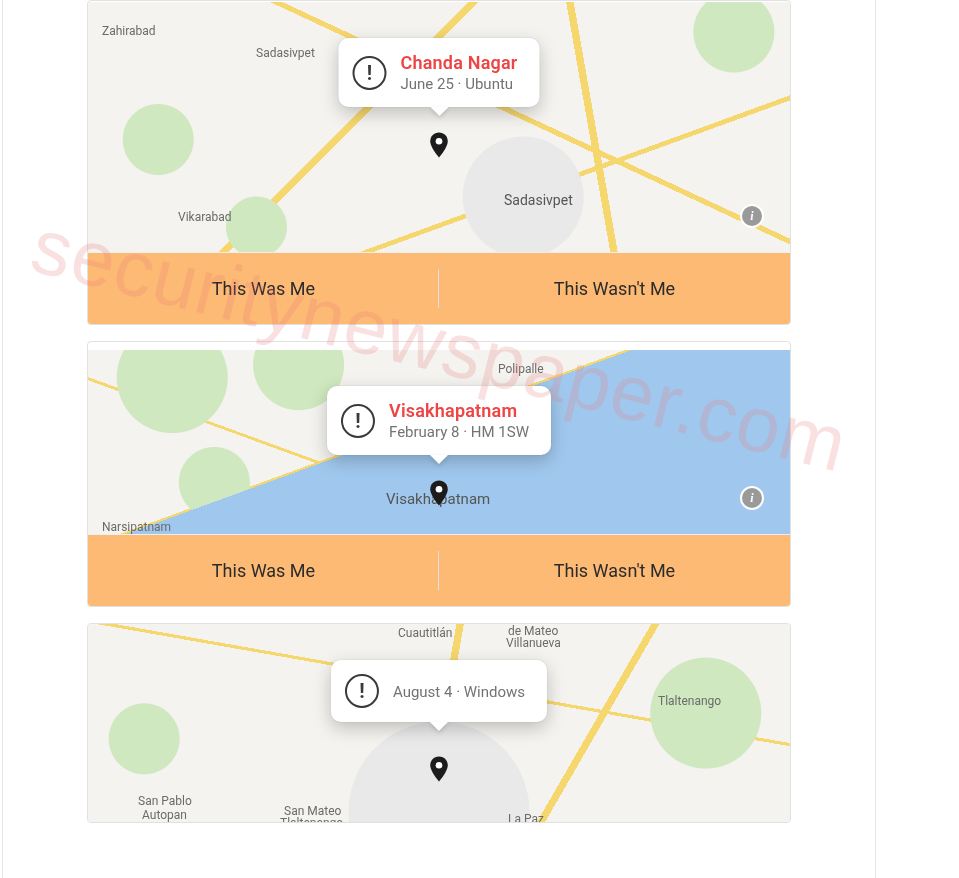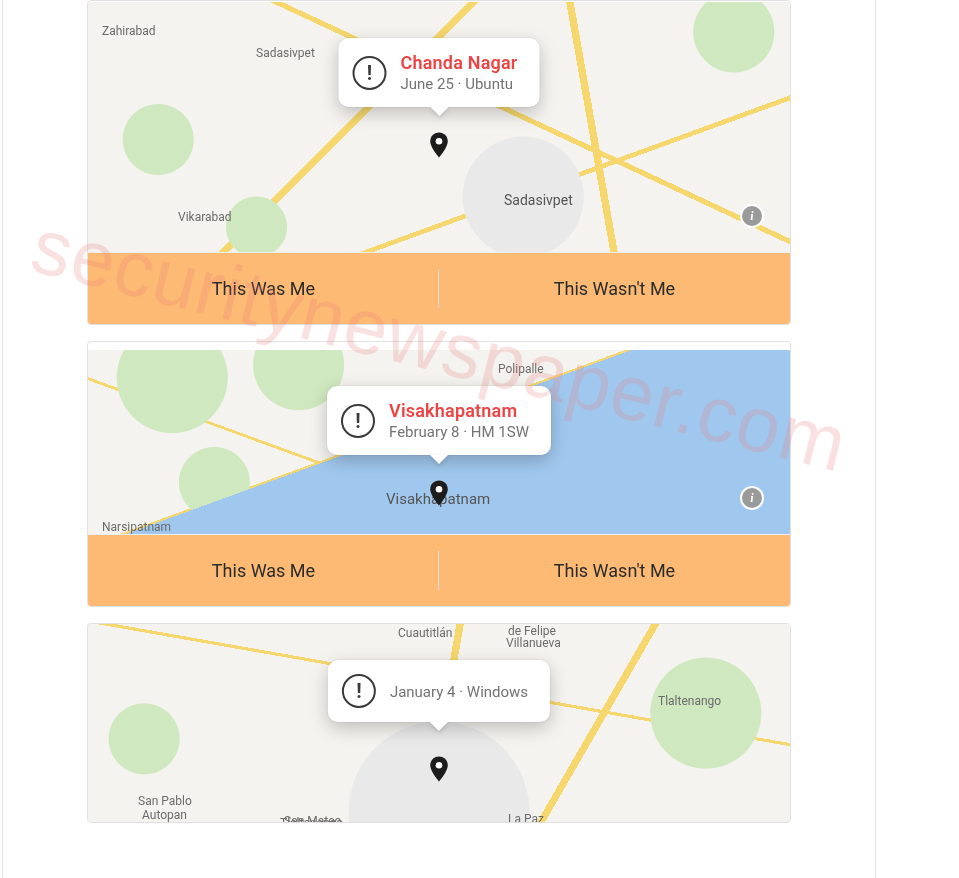--- a/index.html
+++ b/index.html
@@ -256,35 +256,35 @@
       <div class="button-row">
         <div class="btn">This Was Me</div>
         <div class="btn">This Wasn't Me</div>
       </div>
     </div>
 
     <div class="card card3">
       <div class="map-area">
         <div class="map-bg map3"></div>
         <span class="ml" style="left:310px;top:2px">Cuautitlán</span>
-        <span class="ml" style="left:420px;top:0px">de Felipe</span>
+        <span class="ml" style="left:420px;top:0px">de Mateo</span>
         <span class="ml" style="left:418px;top:12px">Villanueva</span>
         <span class="ml" style="left:570px;top:70px">Tlaltenango</span>
         <span class="ml" style="left:50px;top:170px">San Pablo</span>
         <span class="ml" style="left:54px;top:184px">Autopan</span>
-        <span class="ml" style="left:196px;top:190px">San Mateo</span>
+        <span class="ml" style="left:196px;top:180px">San Mateo</span>
         <span class="ml" style="left:192px;top:192px">Tlaltenango</span>
         <span class="ml" style="left:420px;top:188px">La Paz</span>
 
         <div class="info-bubble" style="top:36px">
           <div class="alert-circle">
               <span>!</span>
             </div>
           <div class="bubble-text">
-            <div class="sub">January 4 · Windows</div>
+            <div class="sub">August 4 · Windows</div>
           </div>
         </div>
 
         <div class="pin" style="left:50%;top:152px">
           <svg viewBox="0 0 24 30" width="20" height="26">
               <path d="M12 0C6 0 1.5 4.5 1.5 10.5 1.5 18 12 30 12 30s10.5-12 10.5-19.5C22.5 4.5 18 0 12 0z" fill="#1c1c1c"></path>
               <circle cx="12" cy="10.5" r="4" fill="#fff"></circle>
             </svg>
         </div>
       </div>

